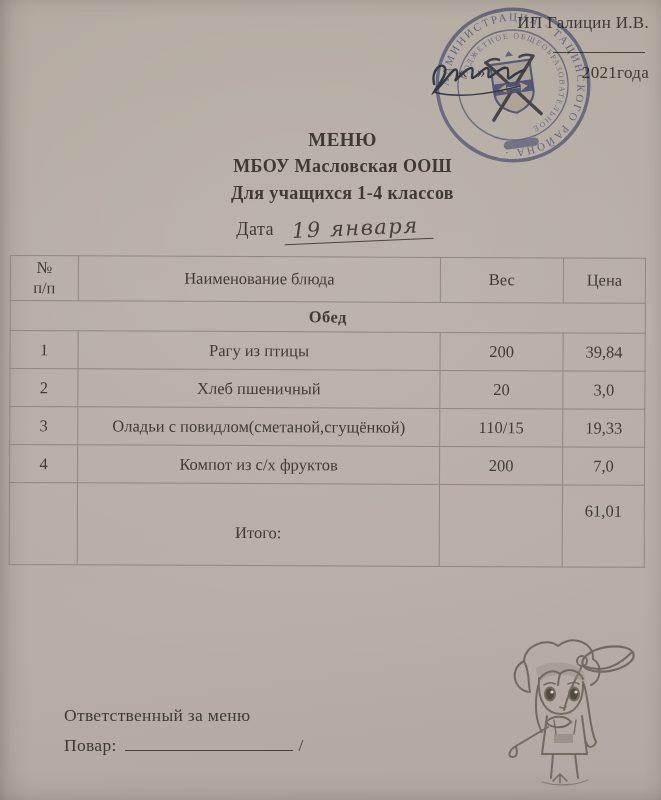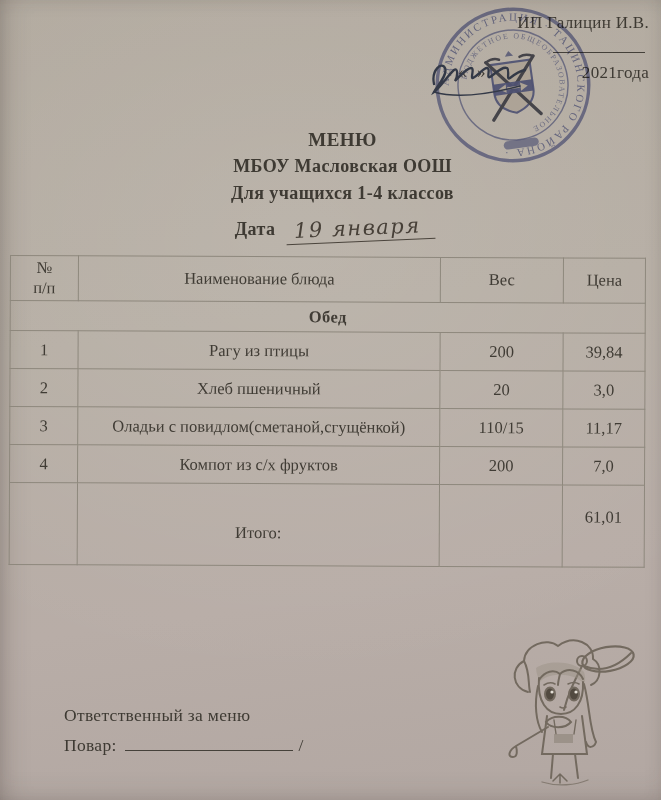--- a/index.html
+++ b/index.html
@@ -42,21 +42,21 @@
     position:absolute;top:126px;left:0;width:661px;text-align:center;
     transform:translateX(12px);
     font-weight:bold;font-size:18px;line-height:27px;letter-spacing:.4px;
   }
   .titles .t1{font-size:19px;}
   
   .date-line{
     position:absolute;top:216px;left:0;width:661px;text-align:center;
     transform:translateX(4px);font-size:18px;
   }
-  .date-label{font-weight:bold;letter-spacing:.5px;}
+  .date-label{font-weight:normal;letter-spacing:.5px;}
   .date-value{
     display:inline-block;margin-left:10px;padding:0 14px 1px 8px;
     border-bottom:1.6px solid #4a443c;
     font-family:"DejaVu Serif", serif;font-style:italic;font-size:21px;
     letter-spacing:1.5px;color:#474038;transform:rotate(-2.5deg);
   }
   
   .menu-table{
     position:absolute;left:10px;top:255px;width:635px;
     border-collapse:collapse;table-layout:fixed;
@@ -64,21 +64,21 @@
     font-size:16.5px;color:#403c35;
   }
   .menu-table td{border:1px solid #8e887d;text-align:center;vertical-align:middle;padding:2px 4px;}
   .r-head{height:44px;}
   .r-head td{line-height:20px;}
   .r-section{height:30px;}
   .r-section td{font-weight:bold;letter-spacing:.4px;}
   .r-item{height:38px;}
   .r-total{height:82px;}
   .r-total .total-name{vertical-align:bottom;padding-bottom:22px;}
-  .r-total .total-price{vertical-align:top;padding-top:22px;}
+  .r-total .total-price{vertical-align:top;padding-top:16px;}
   
   .footer{position:absolute;left:64px;top:700px;font-size:17.5px;line-height:30px;letter-spacing:.3px;}
   .cook-underline{
     display:inline-block;width:168px;height:1px;margin-left:8px;margin-right:6px;
     border-bottom:1.5px solid #45413a;vertical-align:baseline;
   }
   
   .doodle{position:absolute;left:490px;top:630px;width:152px;height:164px;opacity:.92;}
 </style>
 </head>
@@ -166,21 +166,21 @@
       <tr class="r-item">
         <td>2</td>
         <td>Хлеб пшеничный</td>
         <td>20</td>
         <td>3,0</td>
       </tr>
       <tr class="r-item">
         <td>3</td>
         <td>Оладьи с повидлом(сметаной,сгущёнкой)</td>
         <td>110/15</td>
-        <td>11,17</td>
+        <td>19,33</td>
       </tr>
       <tr class="r-item">
         <td>4</td>
         <td>Компот из с/х фруктов</td>
         <td>200</td>
         <td>7,0</td>
       </tr>
       <tr class="r-total">
         <td></td>
         <td class="total-name">Итого:</td>

